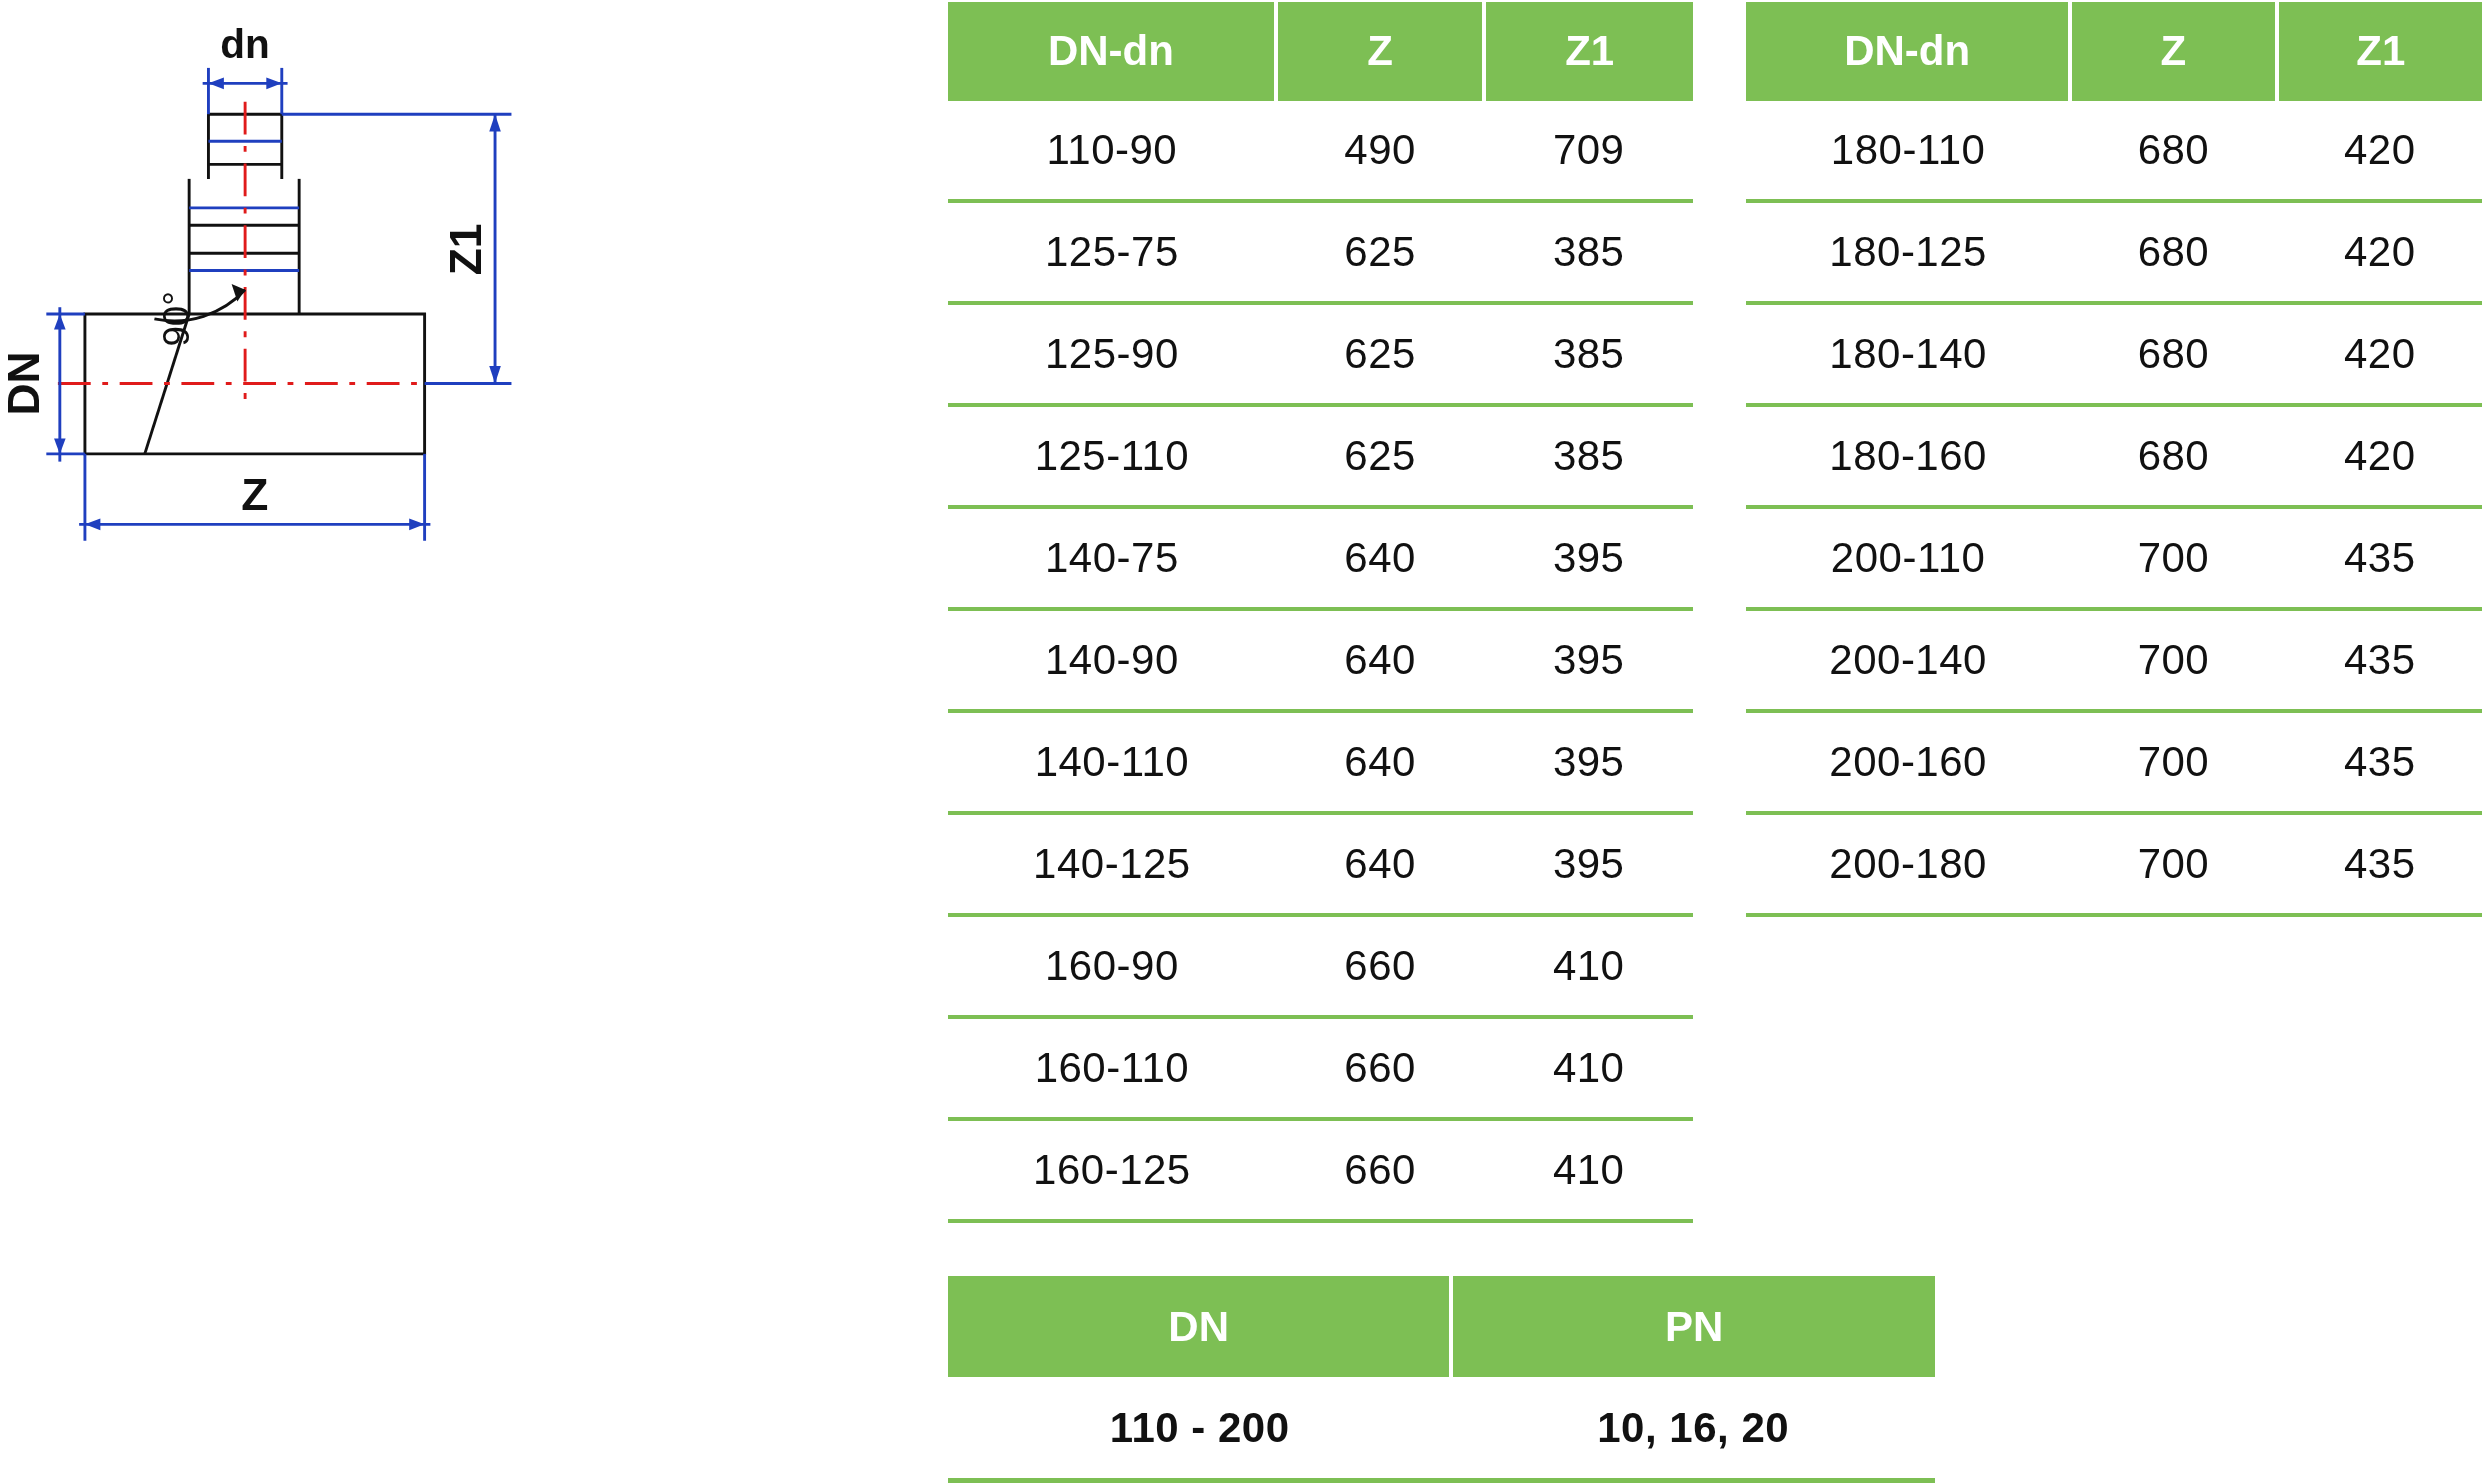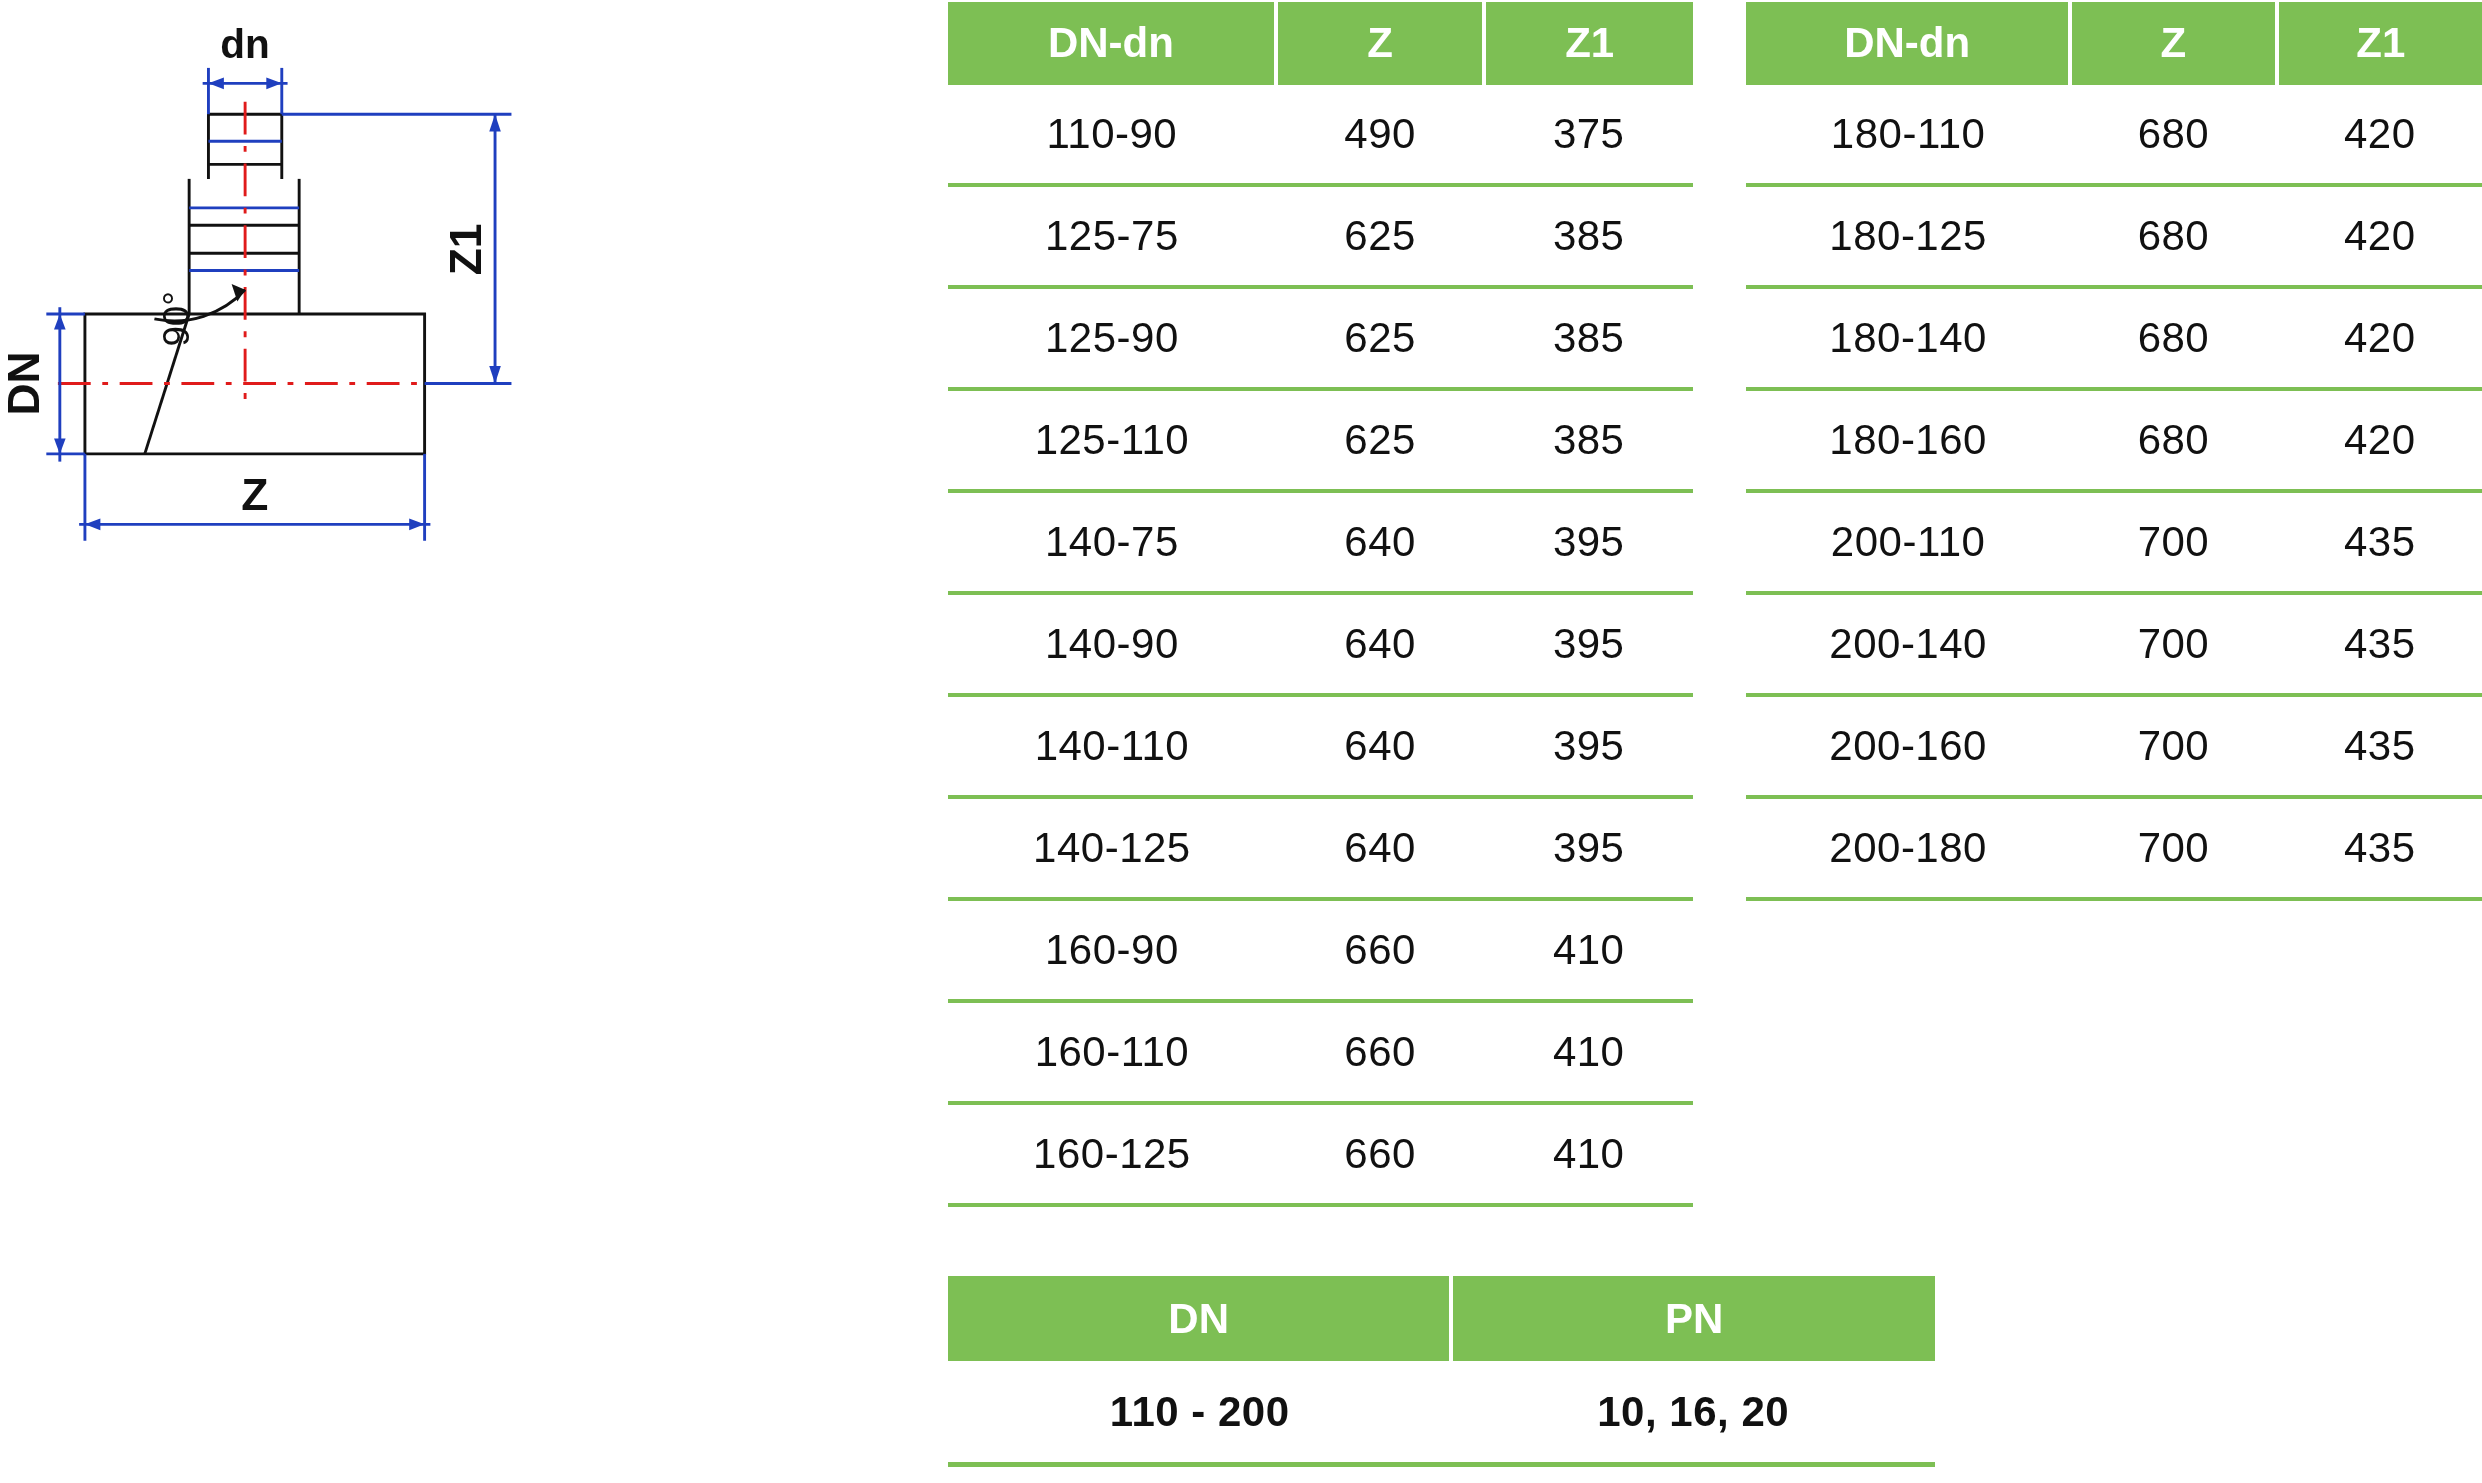--- a/index.html
+++ b/index.html
@@ -32,21 +32,21 @@
   }
   .size-table th {
     background: #7dbf54;
     color: #ffffff;
     font-size: 42px;
     font-weight: bold;
     height: 83px;
     text-align: center;
     vertical-align: middle;
     border-right: 4.8px solid #ffffff;
-    padding: 0;
+    padding: 8px;
   }
   .size-table th:last-child {
     border-right: none;
   }
   .size-table td {
     font-size: 42px;
     color: #111111;
     text-align: center;
     vertical-align: middle;
     height: 98px;
@@ -173,21 +173,21 @@
     <tr>
       <th>DN-dn</th>
       <th>Z</th>
       <th>Z1</th>
     </tr>
   </thead>
   <tbody>
     <tr>
       <td>110-90</td>
       <td>490</td>
-      <td>375</td>
+      <td>709</td>
     </tr>
     <tr>
       <td>125-75</td>
       <td>625</td>
       <td>385</td>
     </tr>
     <tr>
       <td>125-90</td>
       <td>625</td>
       <td>385</td>

